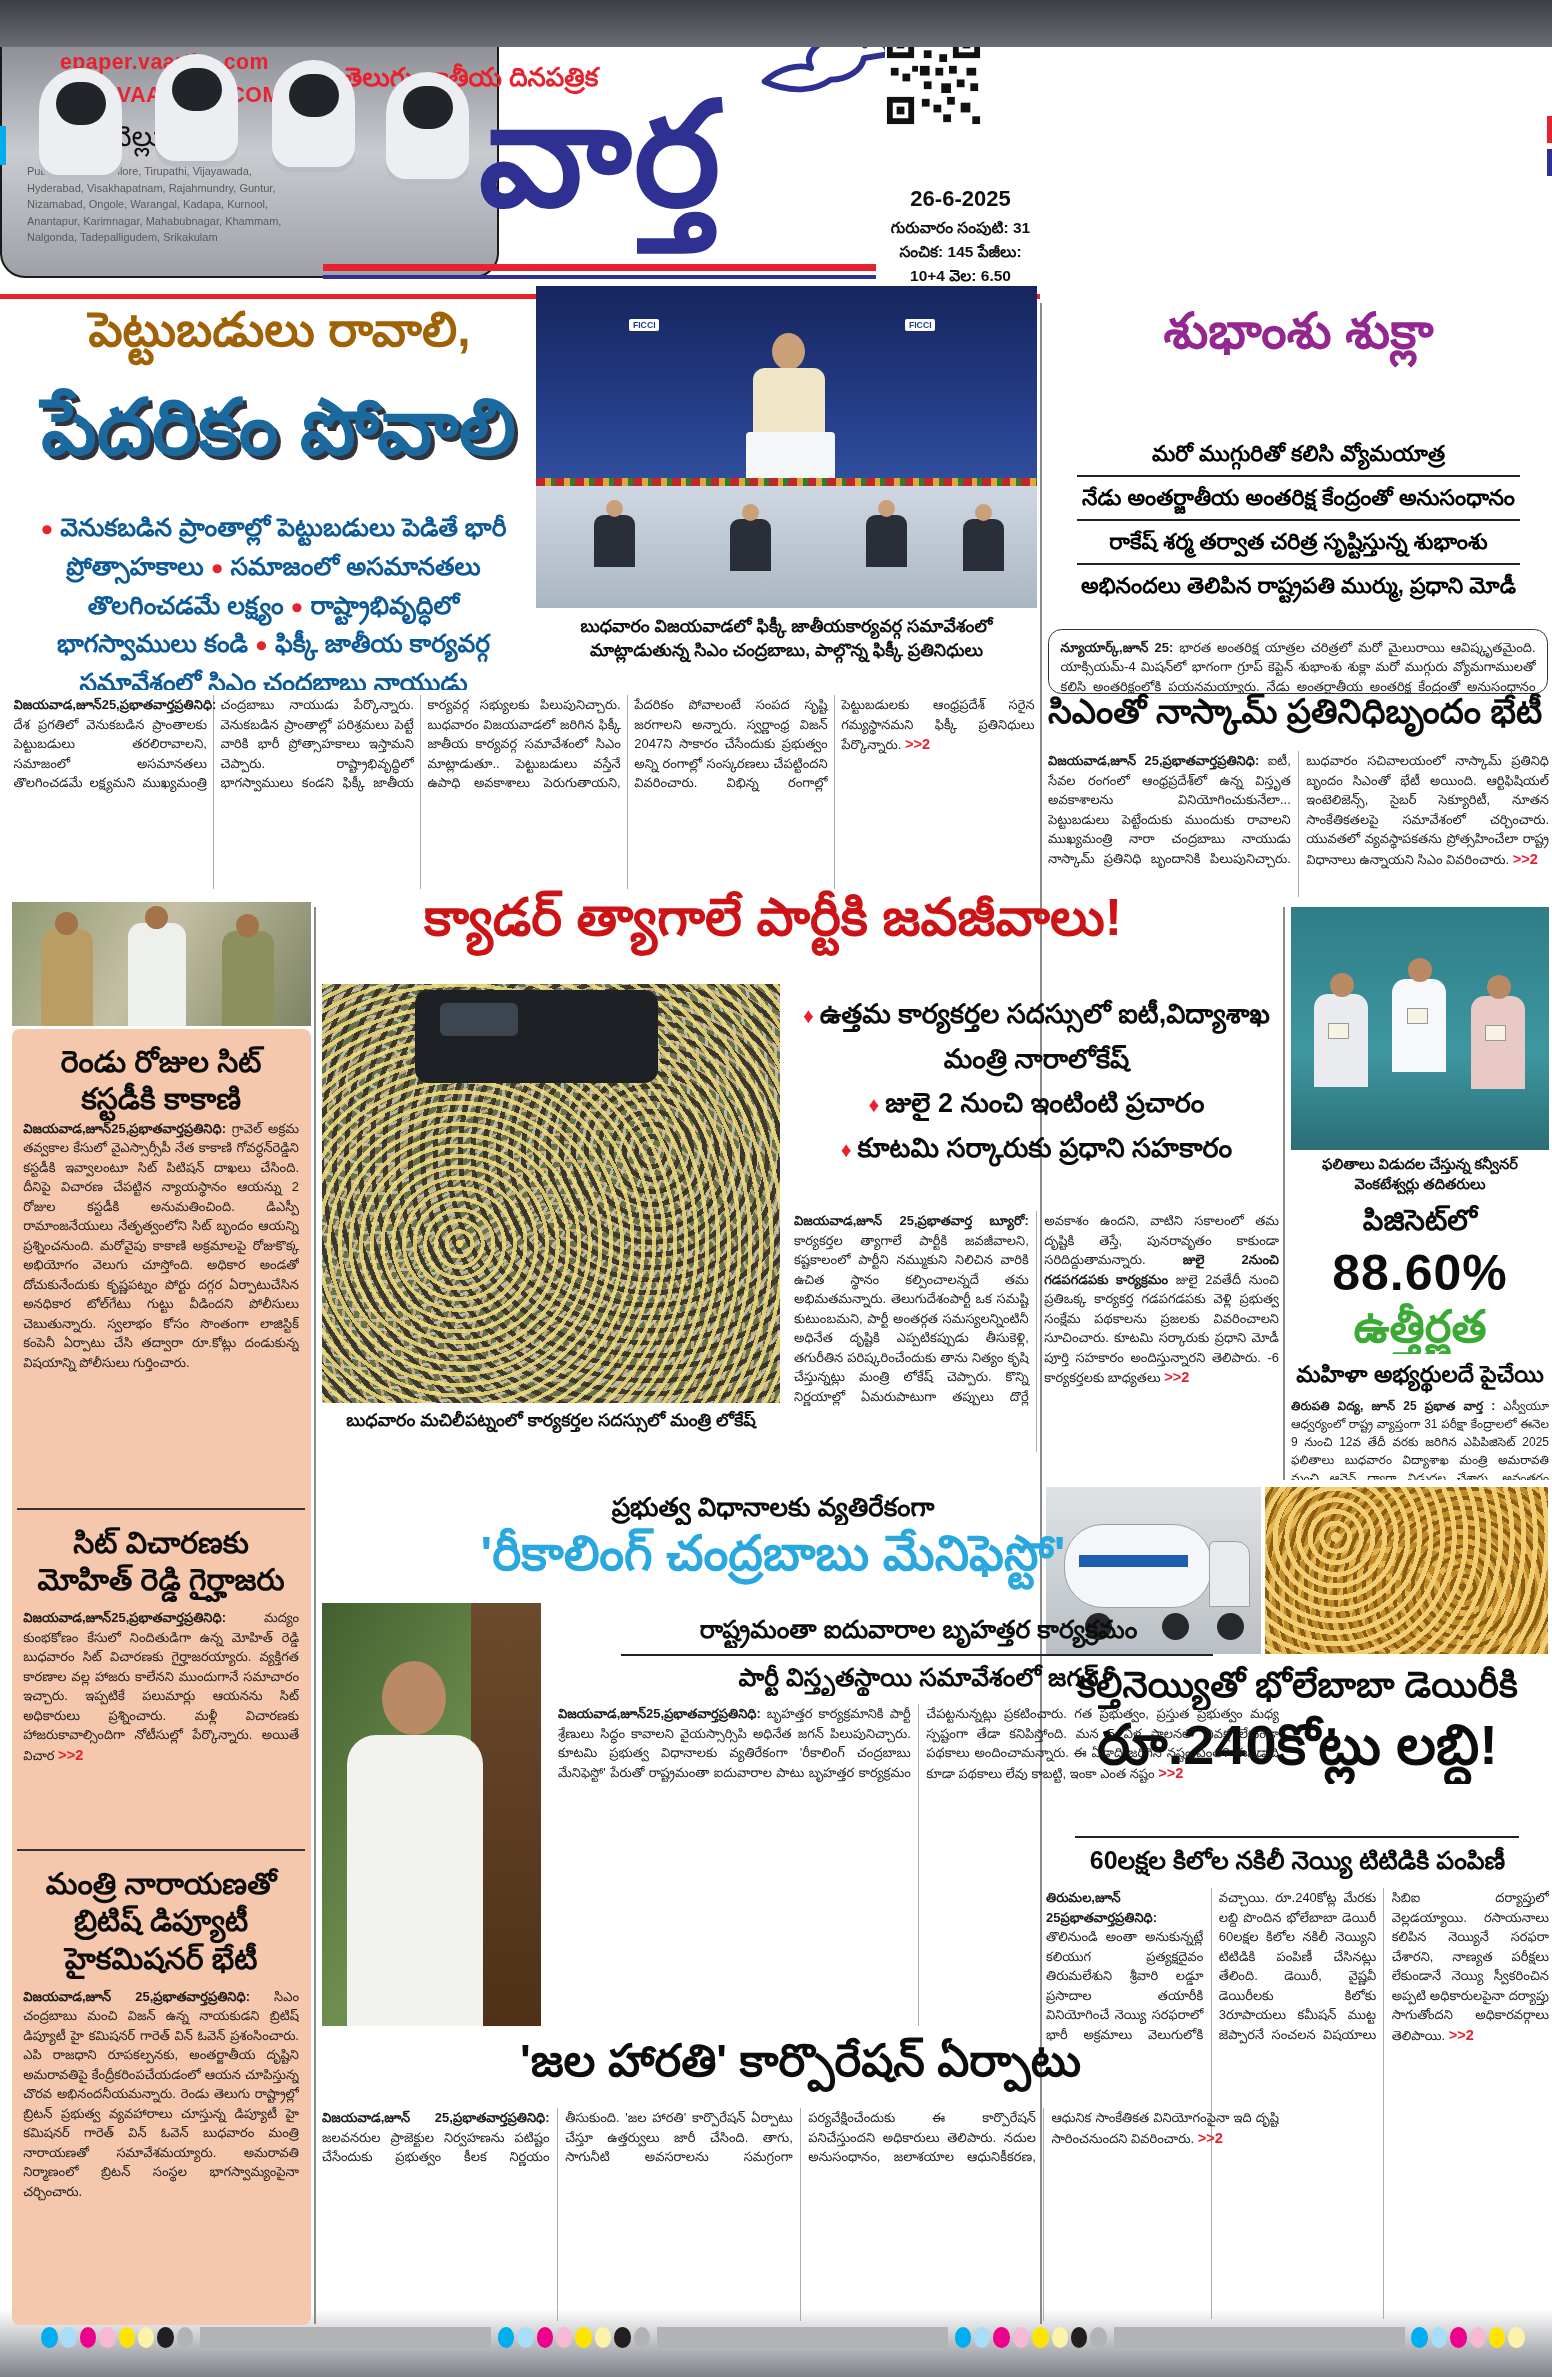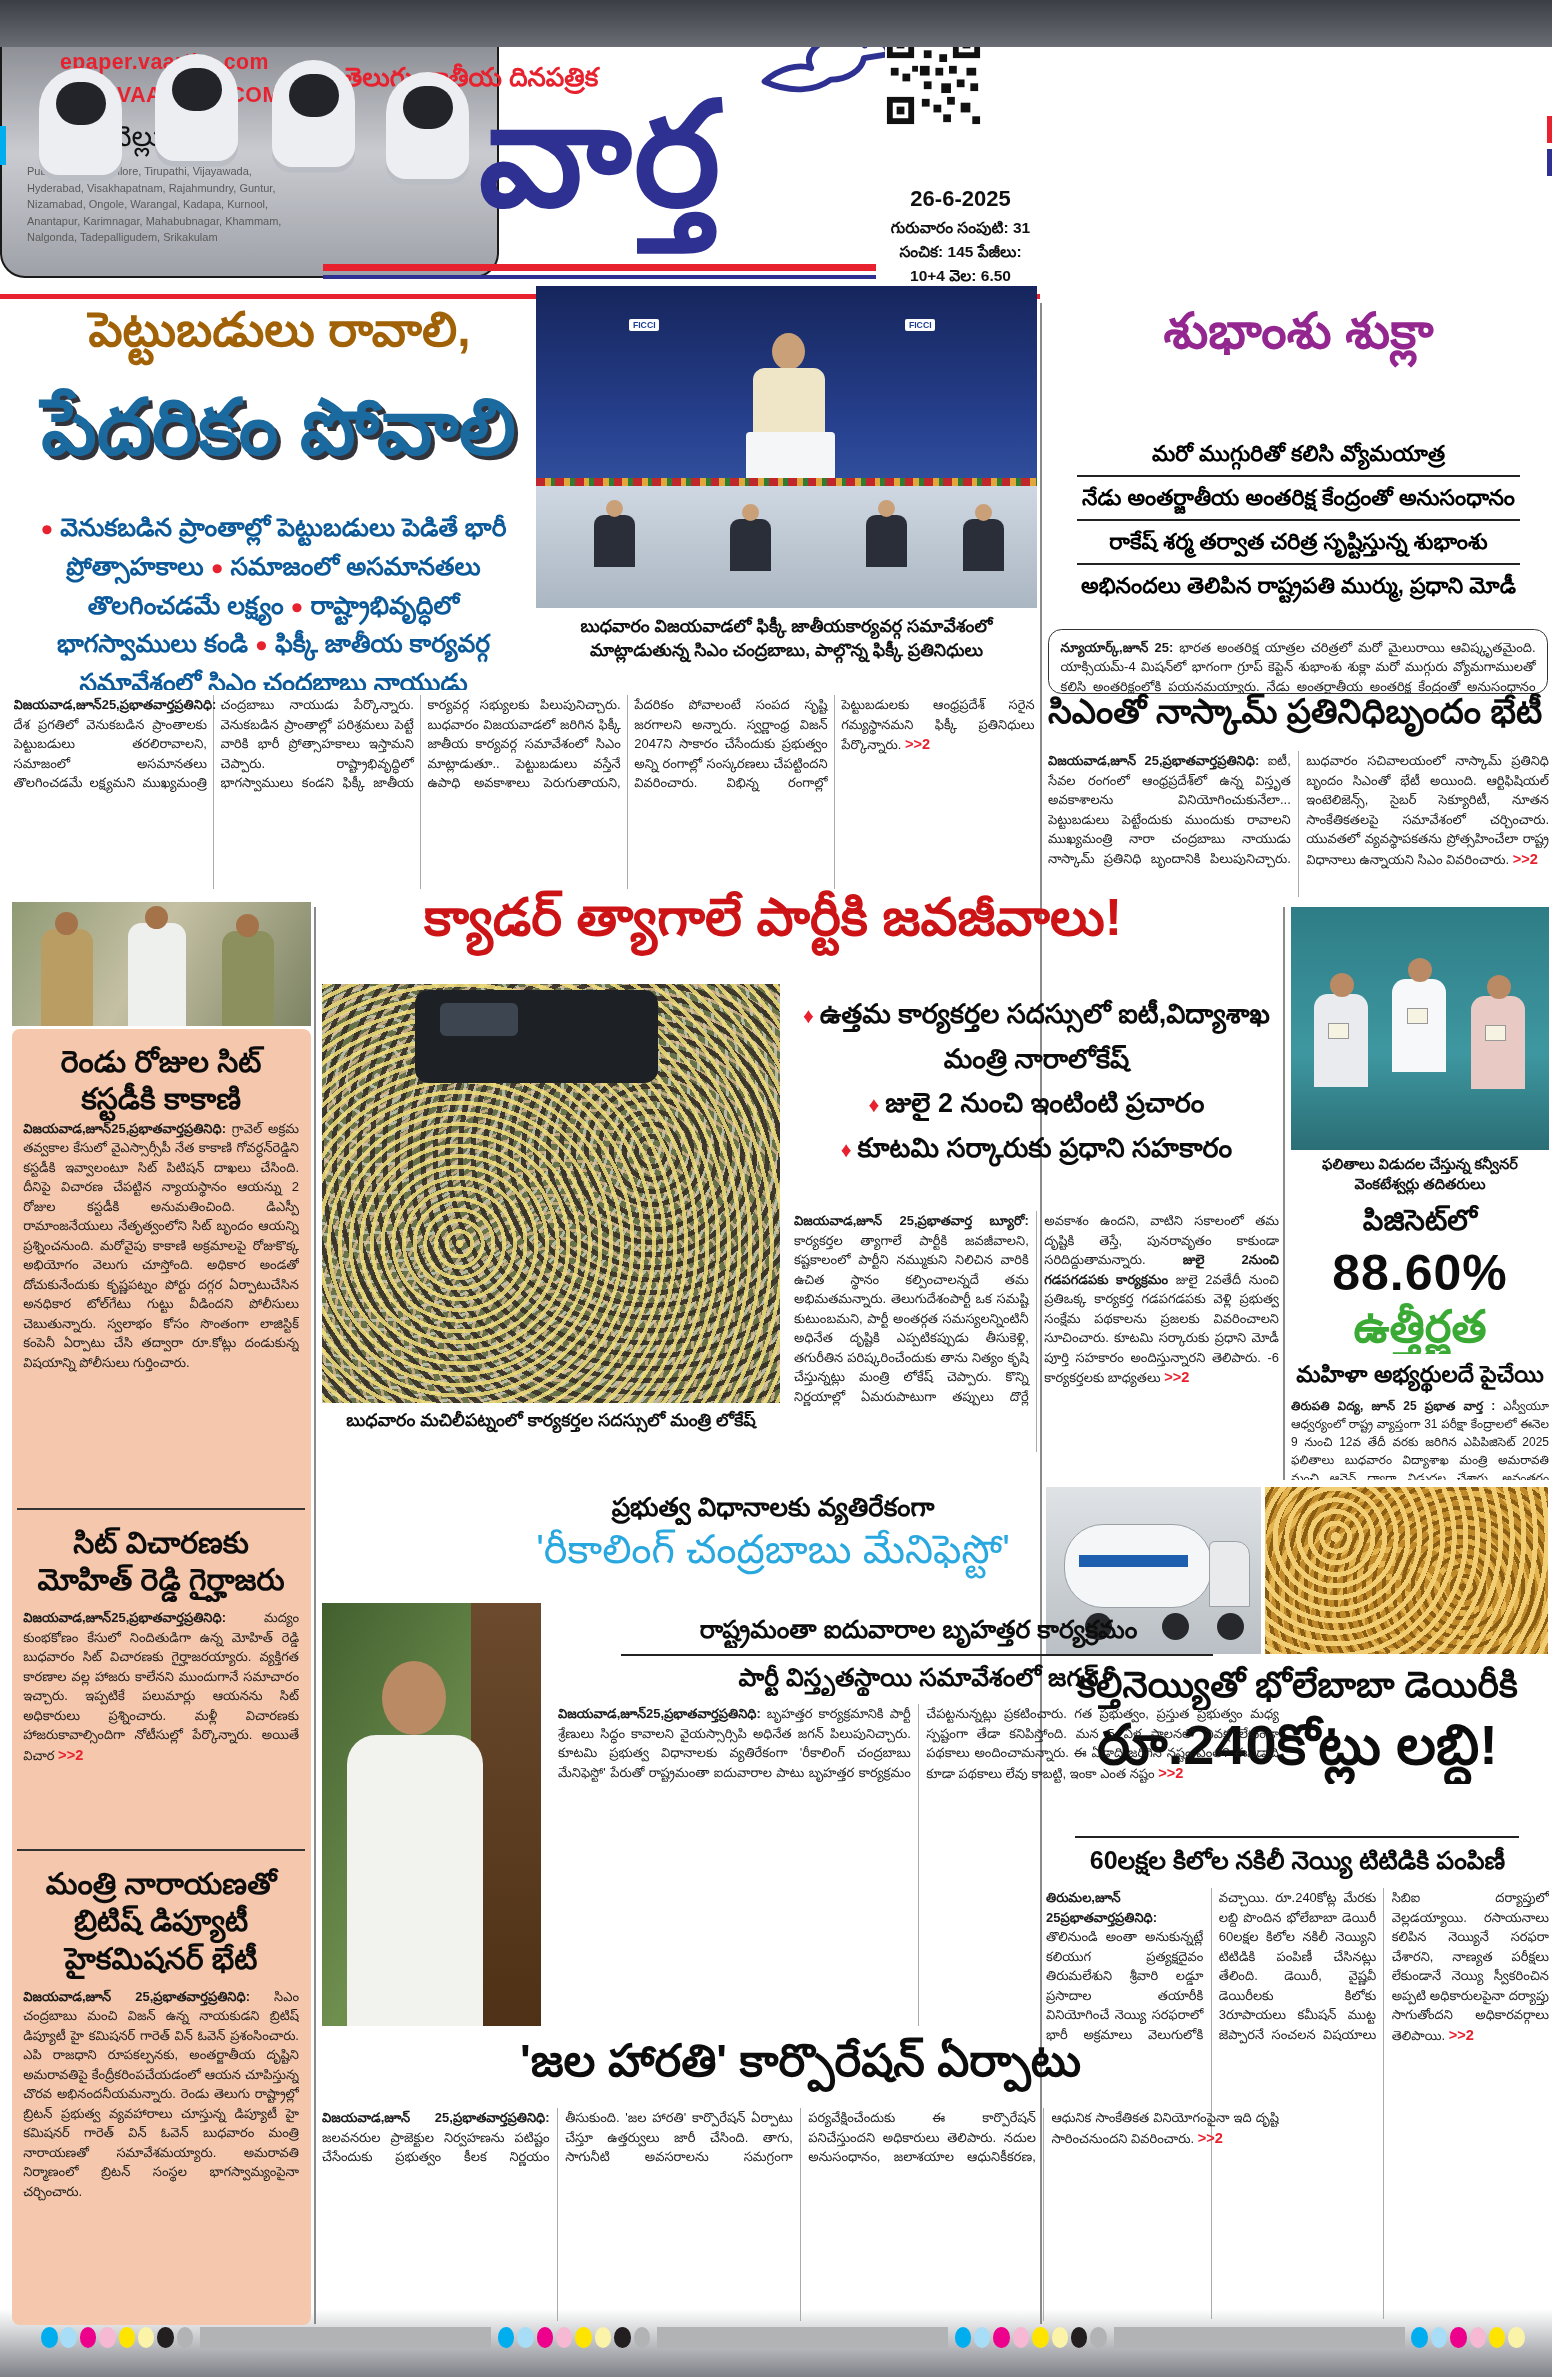--- a/index.html
+++ b/index.html
@@ -50,21 +50,21 @@
   .deck{font-size:22px;font-weight:bold;color:#000000;line-height:1.3;padding:6.8px 0;}
   .deck-rule{height:1.9px;background:#222;margin:0 29px;}
   .space-bodybox{border:1.9px solid #333;border-radius:13.6px;padding:7.8px 11.6px;}
   .h-sub{font-size:34px;font-weight:bold;color:#0d0d0d;line-height:1.2;}
   .h-red{font-size:52px;font-weight:bold;color:#cc1417;line-height:1.1;}
   .points{font-size:27px;font-weight:bold;color:#0d0d0d;line-height:1.65;}
   .diamond{color:#e8212e;font-size:21.3px;padding-right:5.8px;}
   .peach{background:#f5c8ad;border-radius:7.8px;}
   .rail-h{font-size:30px;font-weight:bold;color:#0d0d0d;line-height:1.25;}
   .sep{height:1.9px;background:#333;margin:9.7px 5.8px;}
-  .h-lblue{font-size:40px;font-weight:normal;color:#29a8e0;line-height:1.1;}
+  .h-lblue{font-size:49px;font-weight:bold;color:#29a8e0;line-height:1.1;}
   .kicker{font-size:26px;font-weight:bold;color:#0d0d0d;}
   .deck2{font-size:25px;font-weight:bold;color:#0d0d0d;line-height:1.3;}
   .h-black2{font-size:45px;font-weight:bold;color:#0d0d0d;line-height:1.1;}
   .pct{font-size:50px;font-weight:bold;color:#0d0d0d;letter-spacing:1px;}
   .green{color:#3aaa35;}
   .cols2{column-count:2;column-gap:15.5px;column-rule:1px solid #aaa;}
   .cols3{column-count:3;column-gap:15.5px;column-rule:1px solid #aaa;}
   .cols4{column-count:4;column-gap:15.5px;column-rule:1px solid #aaa;}
   .cols5{column-count:5;column-gap:13.6px;column-rule:1px solid #aaa;}
 

